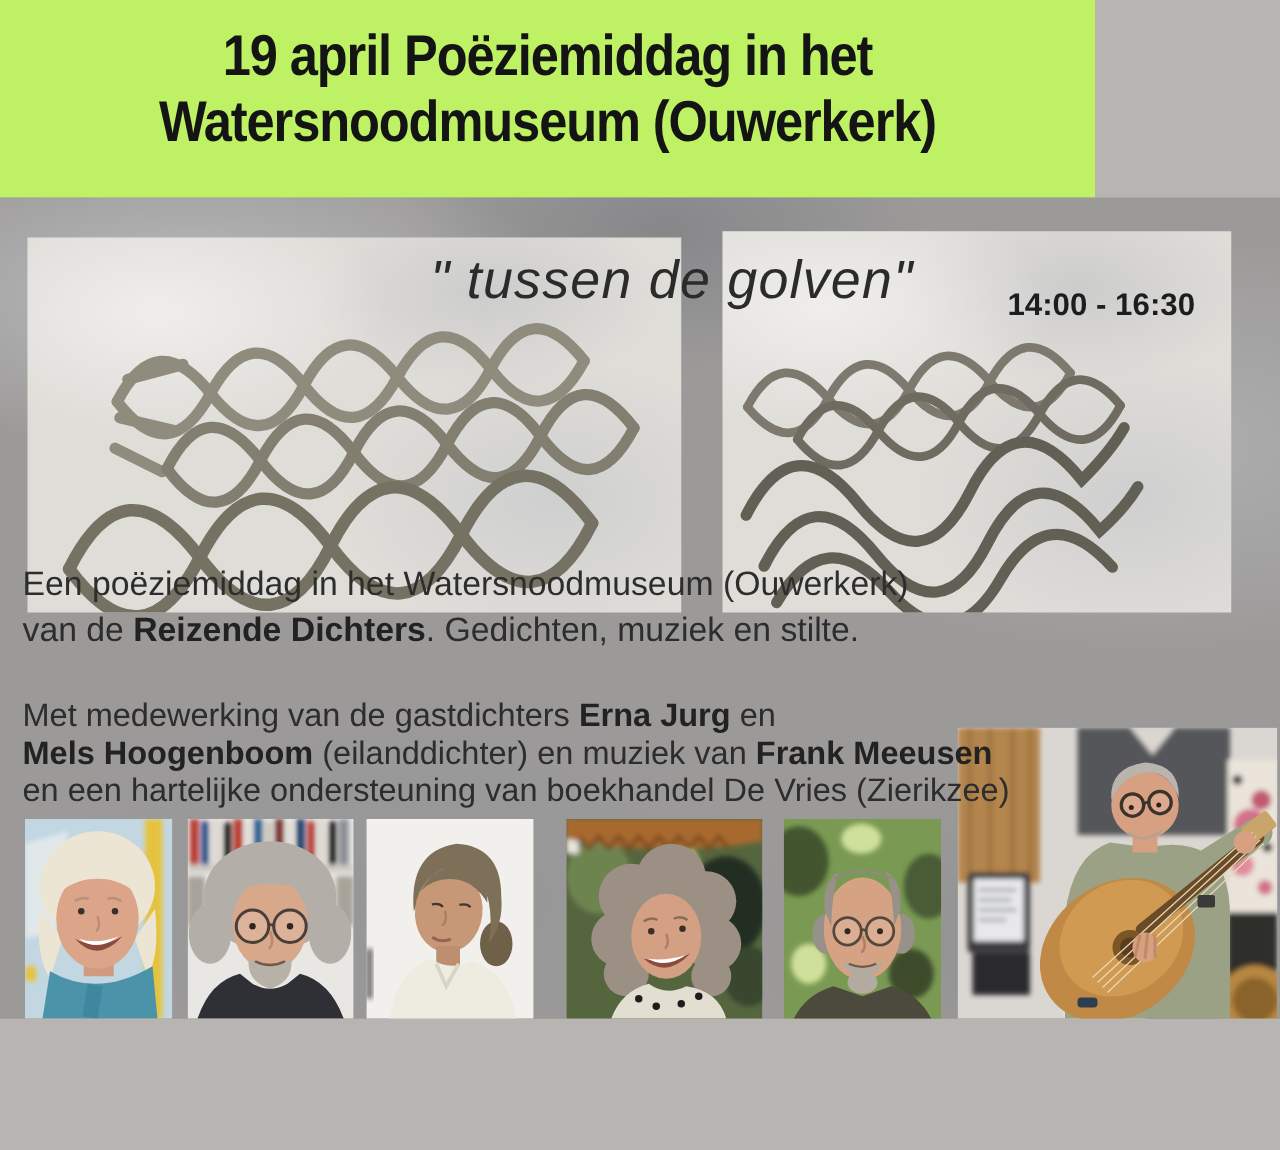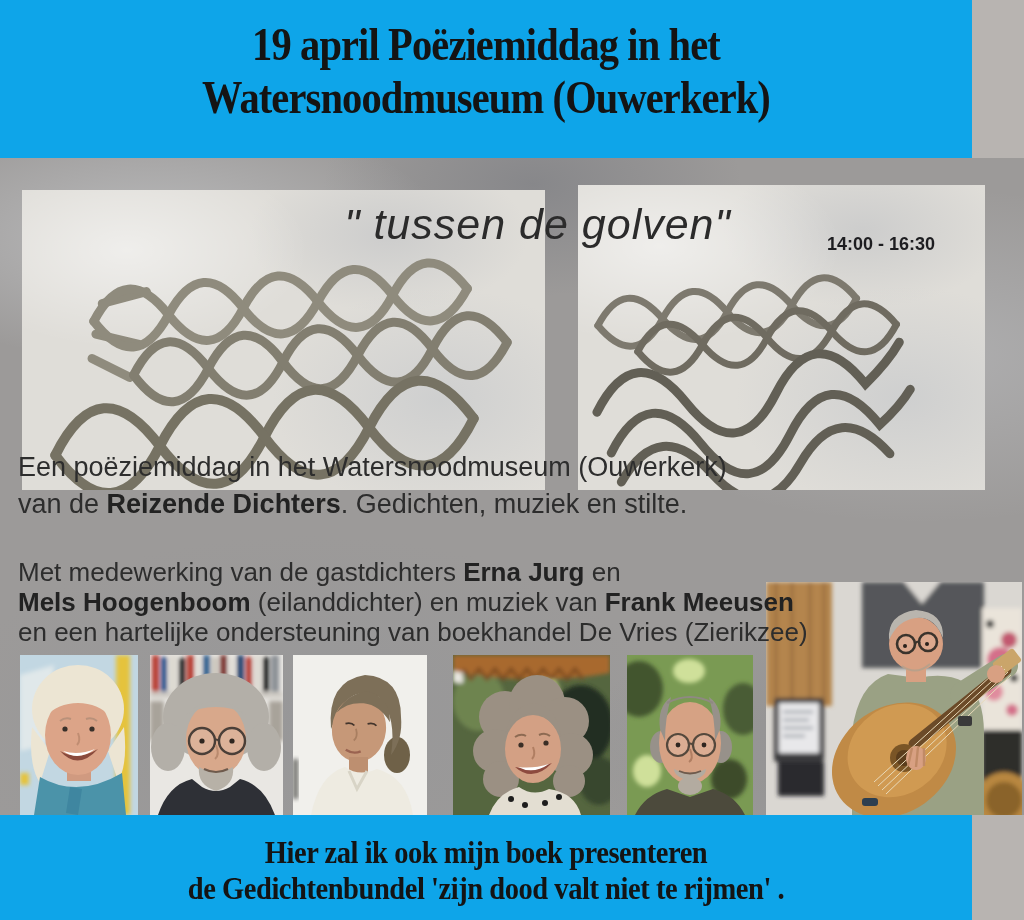--- a/index.html
+++ b/index.html
@@ -3,21 +3,21 @@
 <meta charset="utf-8">
 <style>
   html,body{margin:0;padding:0;background:#888;}
   .page{
     position:relative;width:1024px;height:920px;overflow:hidden;
     background:#b8b4b1;
     font-family:"Liberation Sans","DejaVu Sans",sans-serif;
     -webkit-font-smoothing:antialiased;
   }
   
-  .band{position:absolute;left:0;width:972px;background:#0ea5e9;font-family:Liberation Serif, serif;}
+  .band{position:absolute;left:0;width:876px;background:#bef264;}
   .band-top{top:0;height:158px;}
   .band-bottom{top:815px;height:105px;}
   .title{
     padding-top:18px;text-align:center;color:#141414;
     font-weight:700;font-size:46px;line-height:53px;letter-spacing:-1px;
   }
   .title .tline{display:block;transform:scaleX(.88);transform-origin:center;white-space:pre;}
   .footer-text{
     padding-top:20px;text-align:center;color:#141414;
     font-weight:700;font-size:31px;line-height:36px;letter-spacing:-0.5px;
@@ -47,21 +47,21 @@
   .wave-photo svg{display:block;width:100%;height:100%;}
   .headline{
     position:absolute;left:285px;top:200px;width:505px;
     text-align:center;font-style:italic;font-size:43px;color:#2b2b2b;
     letter-spacing:1px;white-space:pre;z-index:5;
   }
   .dateblock{
     position:absolute;left:790px;top:230px;width:182px;text-align:center;z-index:5;color:#1d1d20;
   }
   .dateblock .date{font-size:44px;font-weight:700;line-height:46px;letter-spacing:-1px;white-space:pre;}
-  .dateblock .time{font-size:18px;font-weight:700;line-height:28px;letter-spacing:0;white-space:pre;}
+  .dateblock .time{font-size:25px;font-weight:700;line-height:28px;letter-spacing:0;white-space:pre;}
   .bodytext{position:absolute;color:#2d2d2d;z-index:6;}
   .intro{left:18px;top:449px;font-size:27px;line-height:37px;}
   .credits{left:18px;top:557px;font-size:26px;line-height:30px;}
   .bodytext .line{white-space:pre;}
   .bodytext b{font-weight:700;color:#222;}
   
   .photo{position:absolute;overflow:hidden;}
   .photo svg{display:block;width:100%;height:100%;}
   .p1{left:20px;top:655px;width:118px;height:160px;}
   .p2{left:150px;top:655px;width:133px;height:160px;}
@@ -359,20 +359,14 @@
           <path d="M120,212 L245,93"></path>
       </g>
       <rect x="96" y="216" width="16" height="8" rx="3" fill="#2c3e50"></rect>
       <ellipse cx="150" cy="176" rx="10" ry="12" fill="#d8a082"></ellipse>
       <path d="M146,166 l-4,18 M152,165 l-2,20 M158,166 l0,18" stroke="#c08a66" stroke-width="2.4" fill="none"></path>
       <circle cx="230" cy="92" r="9" fill="#d8a082"></circle>
       <rect x="192" y="134" width="14" height="10" rx="2" fill="#3a3a3a"></rect>
     </svg>
   </div>
 
-  <div class="band band-bottom">
-    <div class="footer-text">
-      <span class="fline">Hier zal ik ook mijn boek presenteren</span>
-      <span class="fline">de Gedichtenbundel 'zijn dood valt niet te rijmen' .</span>
-    </div>
-  </div>
 
 </div>
 
 </body></html>

